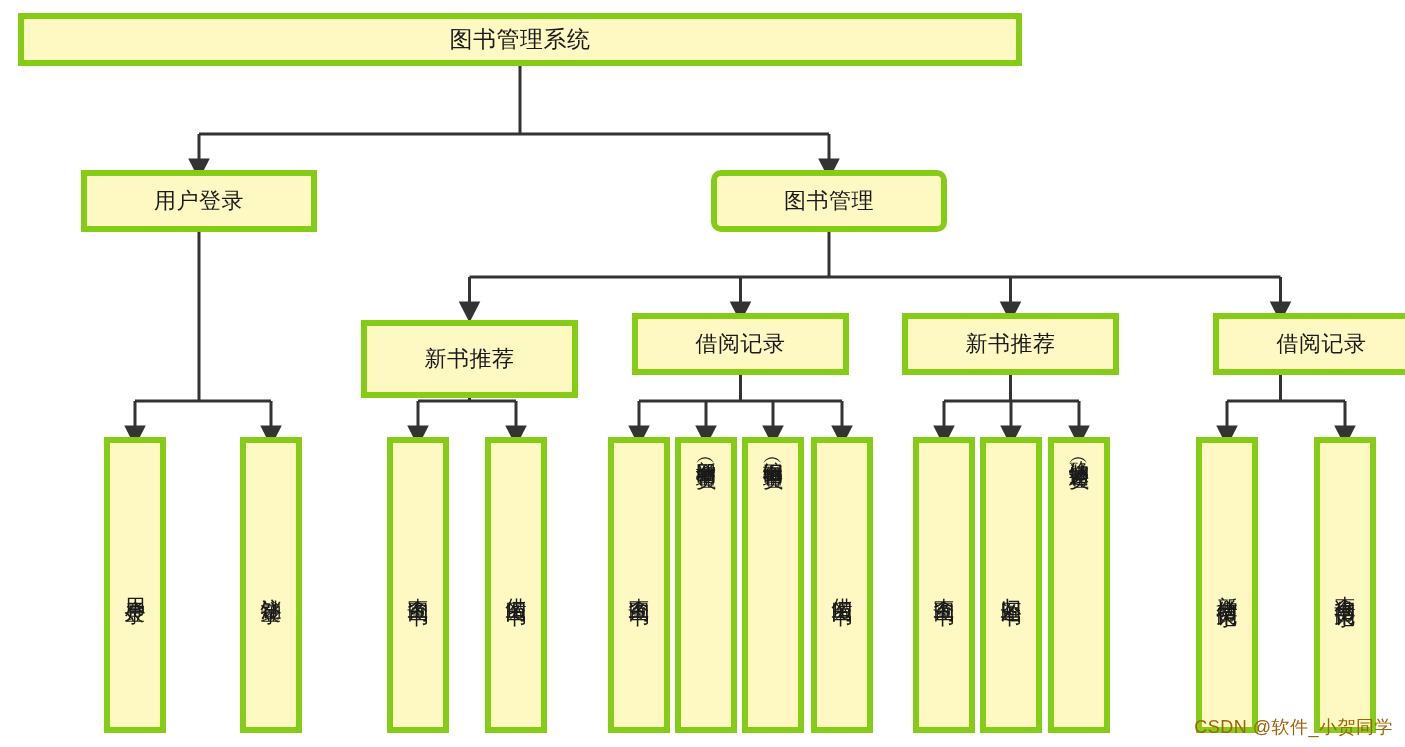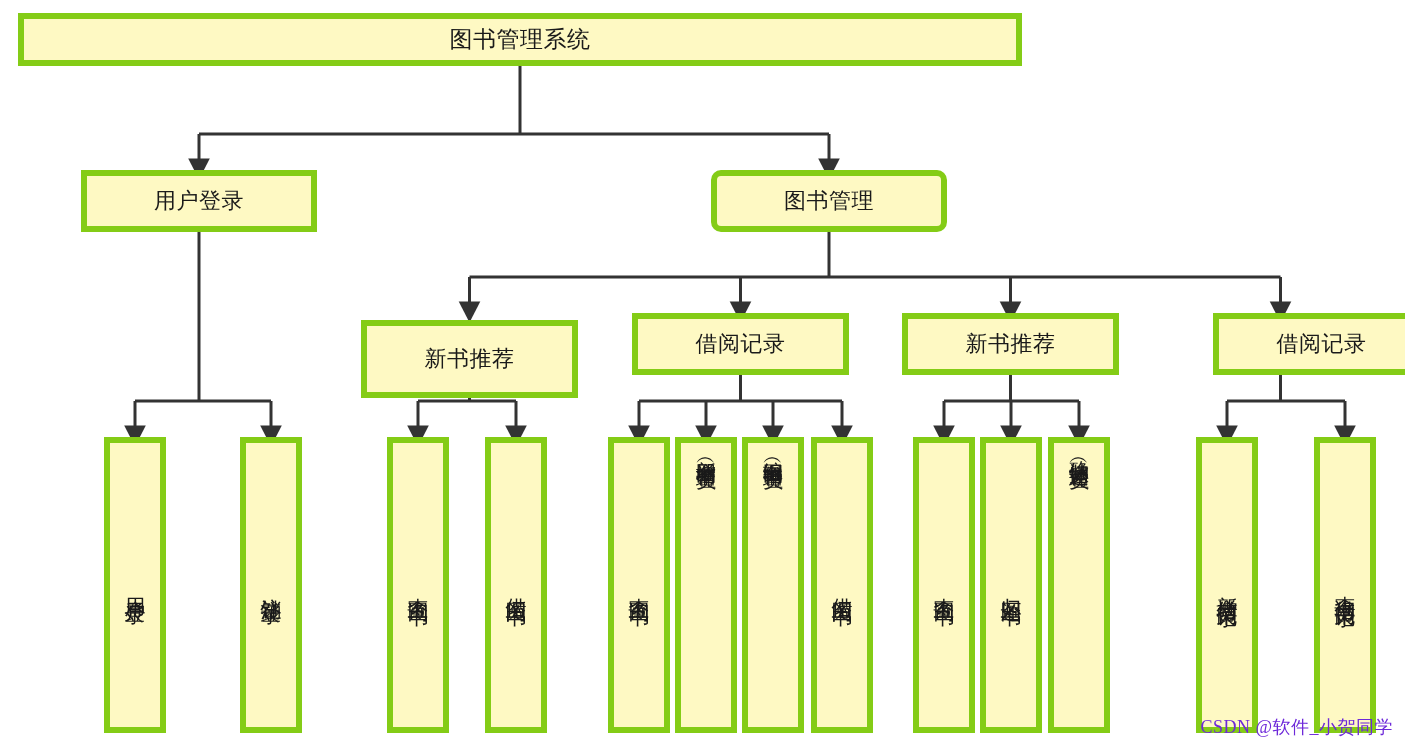--- a/index.html
+++ b/index.html
@@ -66,24 +66,24 @@
     letter-spacing: 1.5px;
   }
   .node.vertical.centered {
     align-items: center;
   }
   #watermark {
     position: absolute;
     right: 12px;
     bottom: 8px;
     font-size: 18px;
-    color: #6d28d9;
+    color: #a16207;
     letter-spacing: 0.5px;
     white-space: nowrap;
-    font-family: Liberation Serif, serif;
+    font-family: Liberation Sans, sans-serif;
   }
 </style>
 </head>
 <body>
 
 <div id="diagram-root">
 
   <svg id="edges-layer" viewBox="0 0 1405 747" width="1405" height="747" xmlns="http://www.w3.org/2000/svg">
     <defs>
       <marker id="arrowhead" markerWidth="9" markerHeight="9" refX="3.2" refY="4.2" orient="auto" markerUnits="strokeWidth">

